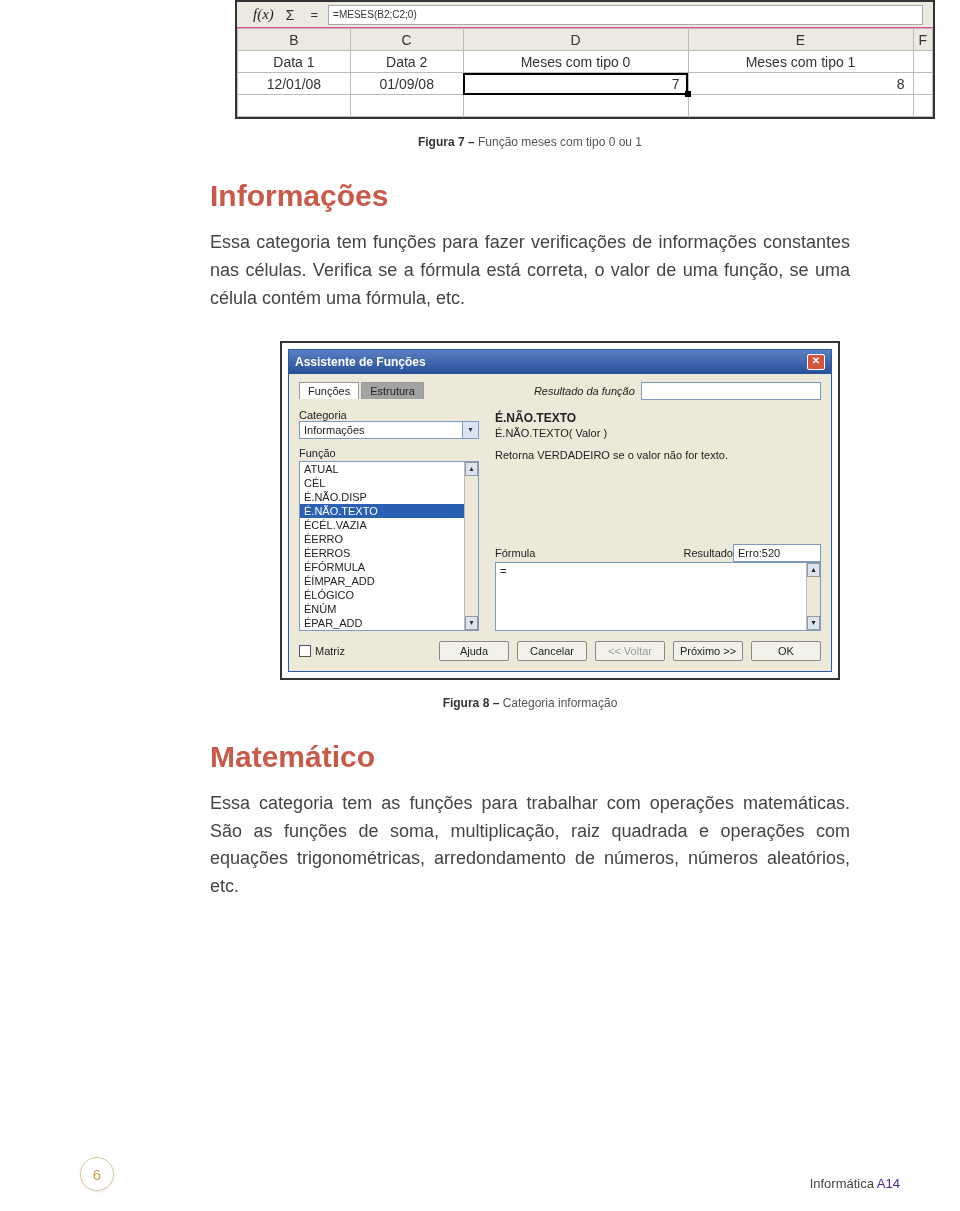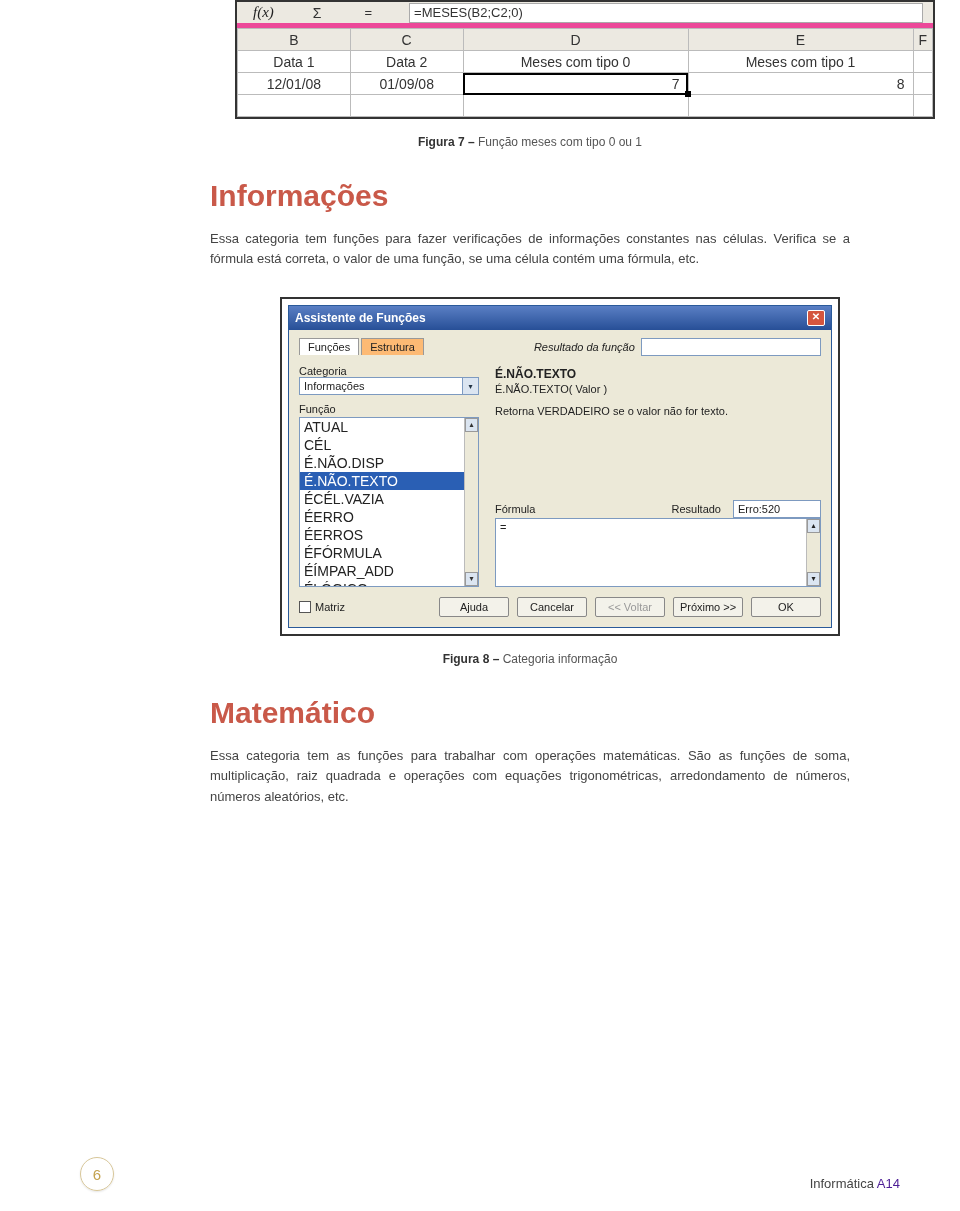--- a/index.html
+++ b/index.html
@@ -22,42 +22,41 @@
   .shot1 {
     border: 2px solid #333;
     width: 700px;
     margin-left: 235px;
     margin-top: 0;
   }
   .fbar {
     display: flex;
     align-items: center;
     background: #ece9e1;
-    border-bottom: 5px solid #ec4899;
+    border-bottom: 1px solid #ec4899;
     height: 26px;
     font-size: 13px;
-    gap: 27px;
   }
   .fbar .fx {
     font-style: italic;
     padding: 0 6px 0 16px;
     font-family: "Times New Roman", serif;
     font-size: 15px;
     color: #222;
   }
   .fbar .sigma { padding: 0 6px; font-size: 14px; }
   .fbar .eq { padding: 0 10px; }
   .fbar .fbox {
     flex: 1;
     height: 20px;
     background: #fff;
     border: 1px solid #aaa;
     margin-right: 10px;
     padding-left: 4px;
-    font-size: 13px;
+    font-size: 10px;
     line-height: 18px;
   }
   table.sheet {
     border-collapse: collapse;
     width: 100%;
     font-size: 14px;
   }
   table.sheet th, table.sheet td {
     border: 1px solid #bbb;
     height: 22px;
@@ -91,21 +90,21 @@
     color: #555;
     margin-top: 16px;
     margin-bottom: 30px;
     padding-left: 100px;
   }
   .caption b { font-weight: bold; color: #333; }
 
   .body-text {
     width: 640px;
     margin-left: 210px;
-    font-size: 13px;
+    font-size: 18px;
     line-height: 1.55;
     color: #444;
     text-align: justify;
   }
   h2.section {
     width: 640px;
     margin-left: 210px;
     font-size: 30px;
     font-weight: bold;
     color: #c95949;
@@ -146,21 +145,21 @@
     font-size: 10px;
     line-height: 12px;
     text-align: center;
     border-radius: 2px;
   }
   .dlg-body { padding: 8px 10px 10px 10px; }
   .tabs { display: flex; gap: 2px; margin-bottom: 6px; }
   .tab {
     border: 1px solid #999;
     border-bottom: none;
-    background: #fdba74;
+    background: #a3a3a3;
     padding: 2px 8px;
     font-size: 11px;
   }
   .tab.active { background: #fff; }
   .dlg-grid {
     display: grid;
     grid-template-columns: 180px 1fr;
     gap: 6px 16px;
   }
   .lbl { font-size: 11px; margin-top: 4px; }
@@ -185,21 +184,21 @@
     color: #234;
   }
   .listbox {
     border: 1px solid #7d9ac0;
     background: #fff;
     height: 170px;
     overflow: hidden;
     position: relative;
     margin-top: 2px;
   }
-  .listbox .item { padding: 1px 4px; font-size: 14px; }
+  .listbox .item { padding: 1px 4px; font-size: 11px; }
   .listbox .item.sel { background: #2a5fb4; color: #fff; }
   .listbox .scroll {
     position: absolute; right: 0; top: 0; bottom: 0; width: 14px;
     background: #ece9d8; border-left: 1px solid #bbb;
   }
   .listbox .scroll .arrow {
     height: 14px; background: #dbe5f1; border: 1px solid #999;
     font-size: 8px; text-align: center; line-height: 12px; color: #333;
   }
   .right-col { display: flex; flex-direction: column; }
@@ -361,21 +360,21 @@
             </div>
           </div>
 
           <div class="right-col">
             <div class="fn-name">É.NÃO.TEXTO</div>
             <div class="fn-sig">É.NÃO.TEXTO( Valor )</div>
             <div class="fn-desc">Retorna VERDADEIRO se o valor não for texto.</div>
 
             <div style="flex:1"></div>
 
-            <div style="display:flex; gap:12px; align-items:center; margin-top:20px">
+            <div style="display:flex; gap:0; align-items:center; margin-top:20px">
               <span style="flex:1">Fórmula</span>
               <span>Resultado</span>
               <div class="txt" style="width:88px">
                   <span>Erro:520</span>
                 </div>
             </div>
             <div class="formula-box">
               <span>=</span>
               <div class="scroll">
                 <div class="arrow">▴</div>

